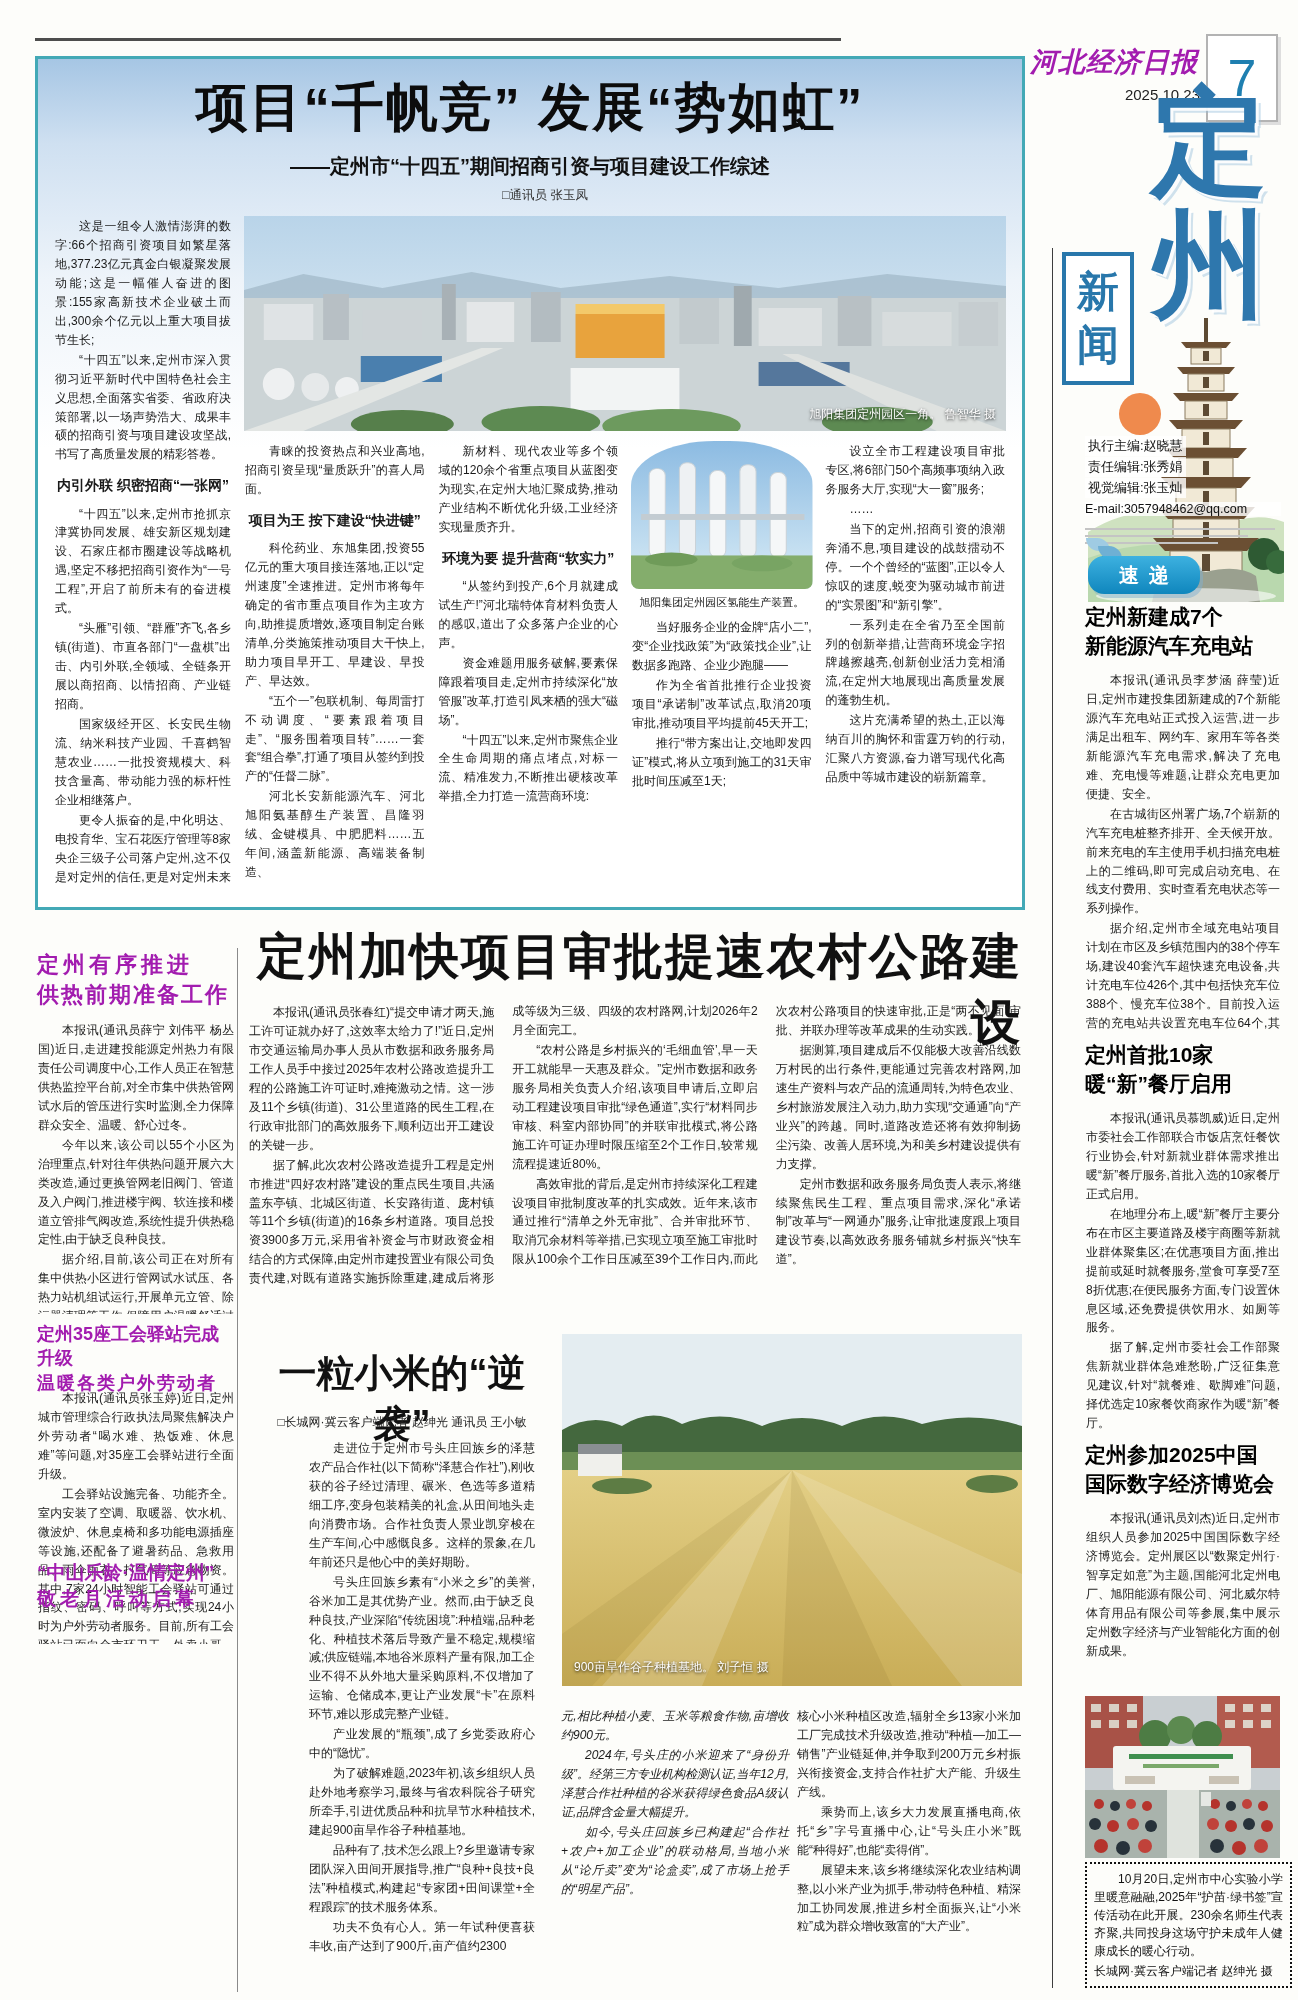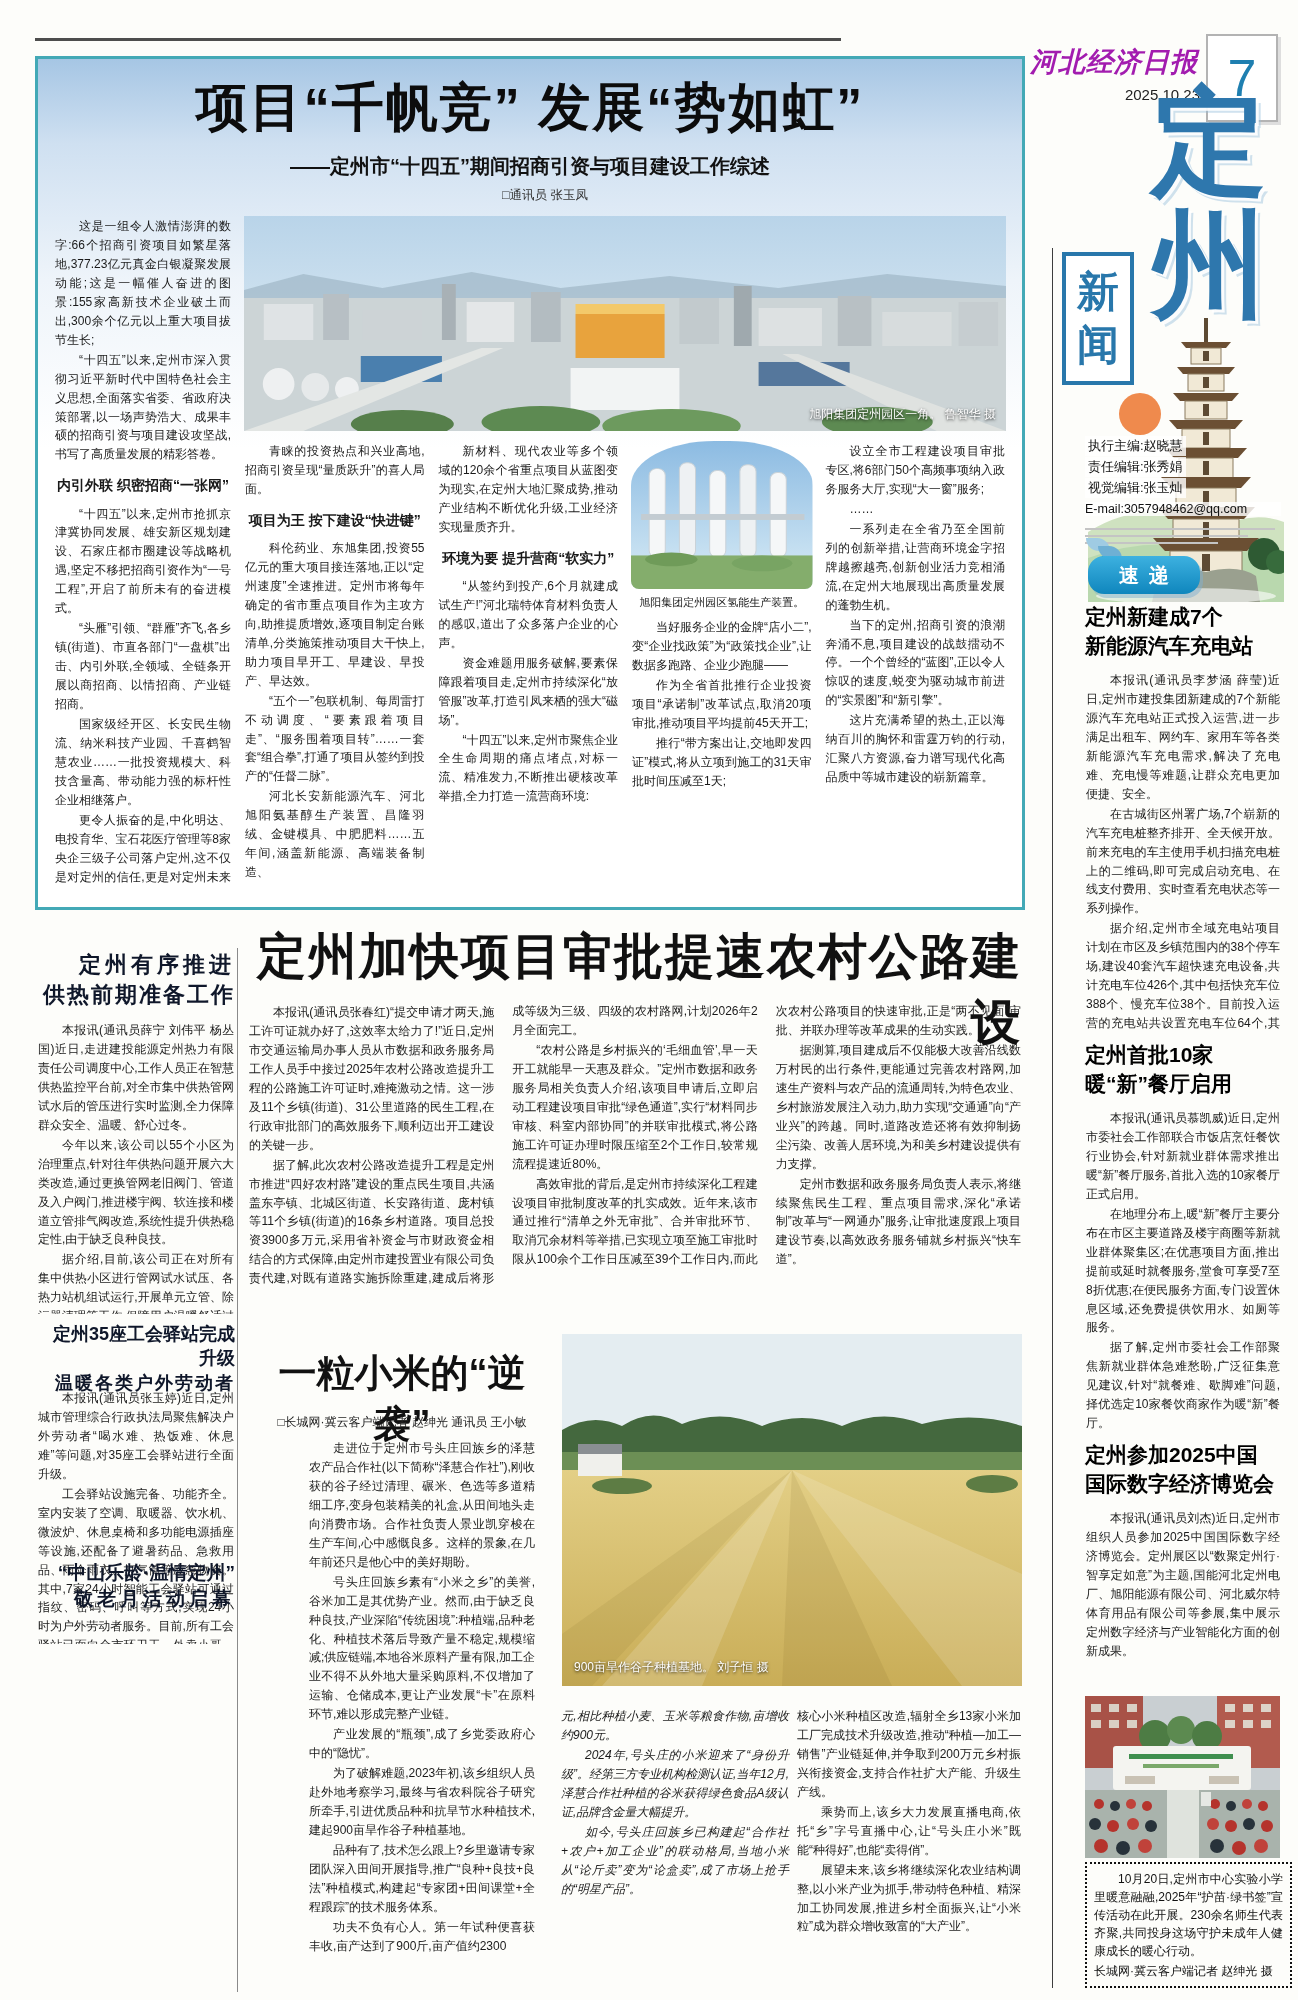--- a/index.html
+++ b/index.html
@@ -35,21 +35,21 @@
   .hydro svg{display:block;width:100%;height:100%;}
   .hydro-cap{font-size:11px;text-align:center;margin:5px 0 7px;color:#222;}
   
   .bt{font-size:12px;line-height:1.58;text-align:justify;color:#1a1a1a;}
   .bt p{margin:1px;text-indent:2em;}
   
   .v-rule-left{left:237px;top:948px;width:1px;height:1044px;background:#8a8a8a;}
   .v-rule-side{left:1052px;top:248px;width:1px;height:1740px;background:#3d3d3d;}
   
   .l-col{left:37px;width:198px;}
-  .l-head{font-weight:800;text-align:right;line-height:1.35;color:#0f172a;}
+  .l-head{font-weight:800;text-align:left;line-height:1.35;color:#a21caf;}
   .ls2{letter-spacing:2px;} .ls4{letter-spacing:4px;}
   
   .m-head{left:250px;top:924px;width:772px;text-align:right;font-size:49px;font-weight:900;letter-spacing:2px;}
   .m-body{left:248px;top:1002px;width:774px;height:300px;column-count:3;column-gap:16px;overflow:hidden;}
   
   .millet{left:246px;top:1318px;width:776px;height:676px;}
   .mi-photo{position:absolute;right:0;top:16px;width:460px;height:352px;overflow:hidden;}
   .mi-photo svg{display:block;width:100%;height:100%;}
   .mi-pcap{left:12px;bottom:10px;}
   .mi-head{position:absolute;left:6px;top:30px;width:300px;text-align:center;font-size:38px;font-weight:900;}
@@ -191,22 +191,22 @@
               </svg>
             </div>
             <div class="hydro-cap">旭阳集团定州园区氢能生产装置。</div>
             <p>当好服务企业的金牌“店小二”,变“企业找政策”为“政策找企业”,让数据多跑路、企业少跑腿——</p>
             <p>作为全省首批推行企业投资项目“承诺制”改革试点,取消20项审批,推动项目平均提前45天开工;</p>
             <p>推行“带方案出让,交地即发四证”模式,将从立项到施工的31天审批时间压减至1天;</p>
           </div>
           <div class="f-col bt">
             <p>设立全市工程建设项目审批专区,将6部门50个高频事项纳入政务服务大厅,实现“大一窗”服务;</p>
             <p>……</p>
+            <p>当下的定州,招商引资的浪潮奔涌不息,项目建设的战鼓擂动不停。一个个曾经的“蓝图”,正以令人惊叹的速度,蜕变为驱动城市前进的“实景图”和“新引擎”。</p>
             <p>一系列走在全省乃至全国前列的创新举措,让营商环境金字招牌越擦越亮,创新创业活力竞相涌流,在定州大地展现出高质量发展的蓬勃生机。</p>
-            <p>当下的定州,招商引资的浪潮奔涌不息,项目建设的战鼓擂动不停。一个个曾经的“蓝图”,正以令人惊叹的速度,蜕变为驱动城市前进的“实景图”和“新引擎”。</p>
             <p>这片充满希望的热土,正以海纳百川的胸怀和雷霆万钧的行动,汇聚八方资源,奋力谱写现代化高品质中等城市建设的崭新篇章。</p>
           </div>
         </div>
       </div>
     </div>
   </div>
 
   <div class="abs v-rule-left"></div>
   <div class="abs v-rule-side"></div>
 

